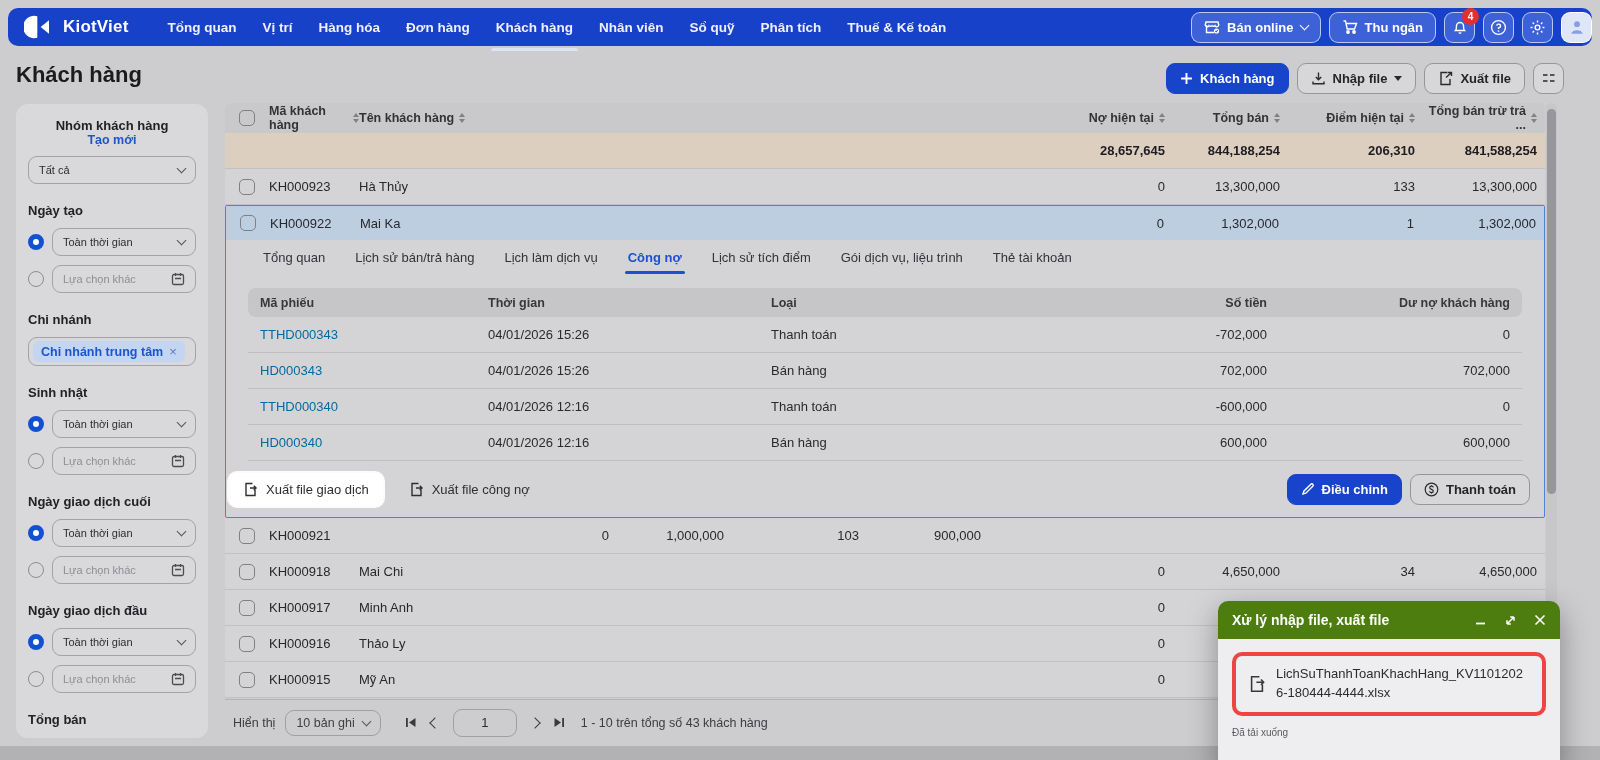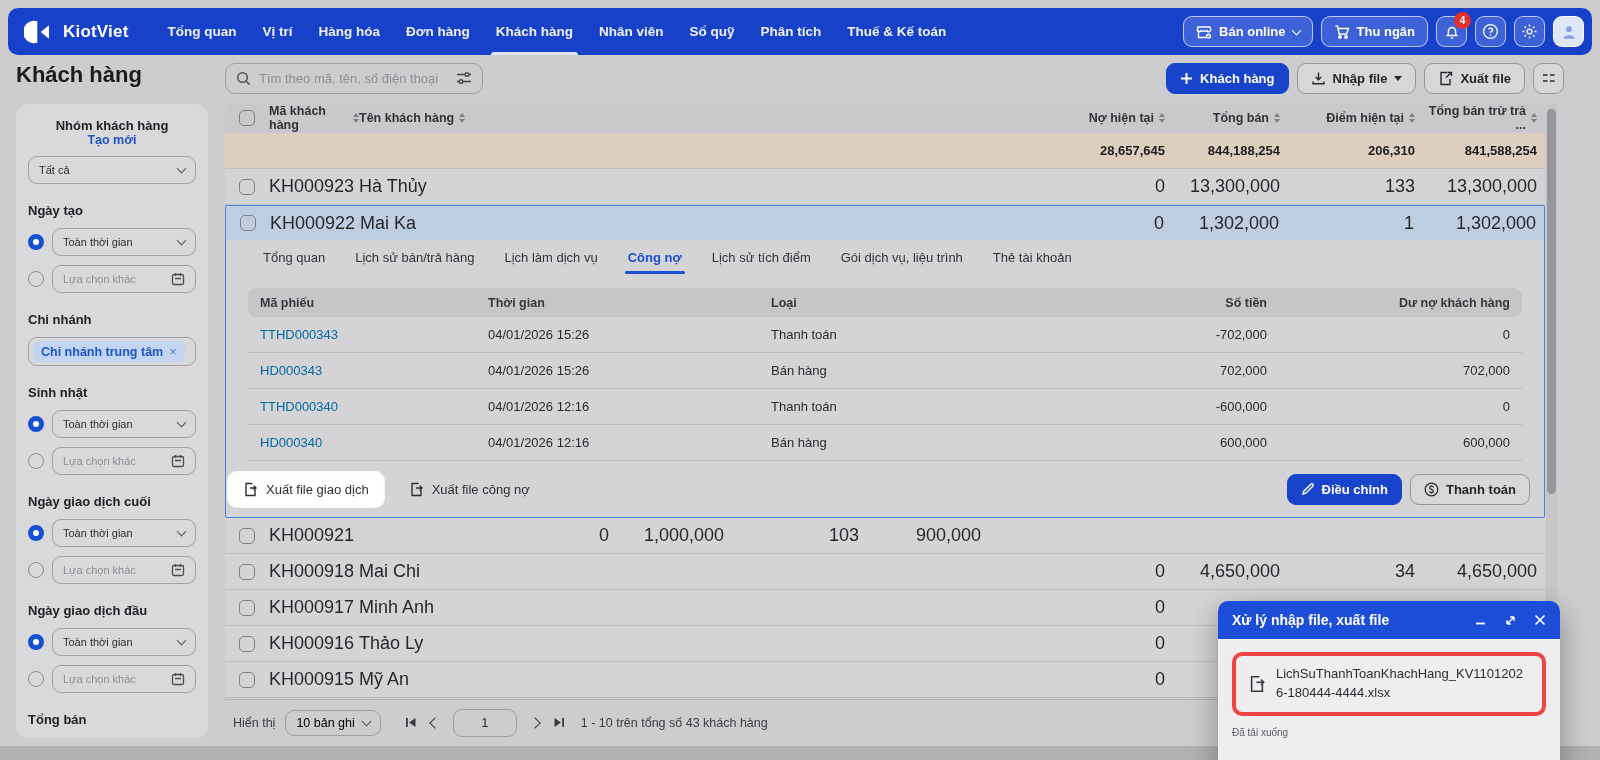--- a/index.html
+++ b/index.html
@@ -1,22 +1,22 @@
 <!DOCTYPE html>
 <html><head>
 <meta charset="utf-8">
 <style>
   * { margin:0; padding:0; box-sizing:border-box; }
   html,body { width:1600px; height:760px; }
   body { font-family:"Liberation Sans", sans-serif; background:#b6b6b8; overflow:hidden; }
   .app { position:relative; width:1600px; height:760px; background:#cdcdcf; overflow:hidden; }
 
   
-  .topbar { position:absolute; left:8px; top:8px; right:8px; height:47px; background:#1741c9;
-            border-radius:10px; display:flex; align-items:center; padding:0 8px 0 16px; z-index:20; }
+  .topbar { position:absolute; left:8px; top:8px; right:8px; height:38px; background:#1741c9;
+            border-radius:10px; display:flex; align-items:center; padding:0 0 0 16px; z-index:20; }
   .logo { display:flex; align-items:center; gap:9px; margin-right:26px; }
   .brand { color:#fff; font-size:17px; font-weight:bold; letter-spacing:.2px; }
   .nav { display:flex; height:47px; align-items:center; }
   .nav-item { position:relative; height:47px; display:flex; align-items:center; padding:0 13px;
               color:#eef1fb; font-size:13.5px; font-weight:bold; cursor:pointer; white-space:nowrap; }
   .nav-item.active::after { content:""; position:absolute; left:8px; right:8px; bottom:0; height:3px;
               background:#dfe4f3; border-radius:3px 3px 0 0; }
   .tb-right { margin-left:auto; display:flex; align-items:center; gap:8px; }
   .tb-btn { height:31px; border-radius:9px; background:#3d62d8; border:1px solid rgba(255,255,255,.65);
             color:#fff; display:flex; align-items:center; gap:7px; padding:0 12px; font-size:13px;
@@ -67,21 +67,21 @@
          font-size:13px; font-weight:bold; cursor:pointer; white-space:nowrap; }
   .btn-primary { background:#1843cb; color:#fff; border:1px solid #1843cb; }
   .btn-secondary { background:#d7d7d9; color:#252528; border:1px solid #96969a; }
   .btn-square { width:31px; padding:0; justify-content:center; }
 
   
   .table { position:absolute; left:225px; top:103px; width:1320px; }
   .thead { display:flex; align-items:center; height:30px; background:#c9c9cb; border-radius:6px 6px 0 0;
            font-size:12.5px; font-weight:bold; color:#333337; }
   .trow { display:flex; align-items:center; height:36px; background:#d4d4d6; border-bottom:1px solid #c1c1c3;
-          font-size:18px; color:#28282c; }
+          font-size:13px; color:#28282c; }
   .trow-summary { background:#ddcfc0; font-weight:bold; color:#1d1d21; font-size:13px; }
   .c-check { width:44px; display:flex; justify-content:center; }
   .c-code { width:90px; }
   .c-name { flex:1; }
   .c-debt { width:250px; text-align:right; }
   .c-total { width:115px; text-align:right; }
   .c-points { width:135px; text-align:right; }
   .c-net { width:130px; text-align:right; padding-right:8px; }
   .checkbox { width:16px; height:16px; border:1.5px solid #7f7f84; border-radius:5px; background:transparent; cursor:pointer; }
   .sort { display:inline-flex; flex-direction:column; gap:2px; margin-left:5px; vertical-align:middle; }
@@ -114,41 +114,41 @@
   .spotlight { background:#ffffff; border-radius:8px; padding:9px 14px; margin-left:3px;
                box-shadow:0 0 0 2px rgba(255,255,255,.9); }
   .text-btn { display:flex; align-items:center; gap:8px; font-size:13px; color:#2e2e33; cursor:pointer; white-space:nowrap; }
   .text-btn-2 { margin-left:26px; }
   .detail-footer .right { margin-left:auto; display:flex; gap:8px; }
 
   
   .pagination { position:absolute; left:225px; top:699px; width:1320px; height:46px; border-top:1px solid #b3b3b5;
                 display:flex; align-items:center; gap:10px; font-size:12.5px; color:#3c3c41; padding-left:8px; }
   .pg-select { height:26px; border:1px solid #a0a0a4; border-radius:9px; display:flex; align-items:center;
-               gap:8px; padding:0 10px; font-size:12.5px; color:#000000; margin-right:14px; cursor:pointer; }
+               gap:8px; padding:0 10px; font-size:12.5px; color:#404040; margin-right:14px; cursor:pointer; }
   .pg-nav { display:flex; align-items:center; gap:14px; }
   .pg-ico { display:flex; align-items:center; cursor:pointer; color:#3a3a3e; }
   .pg-input { width:64px; height:28px; border:1px solid #a0a0a4; border-radius:9px; background:transparent;
               text-align:center; font-size:13px; color:#2c2c30; outline:none; font-family:"Liberation Sans",sans-serif; }
   .pg-chev { width:8px; height:8px; border-right:1.8px solid #3a3a3e; border-bottom:1.8px solid #3a3a3e; }
   .pg-chev.prev { transform:rotate(135deg); }
   .pg-chev.next { transform:rotate(-45deg); }
   .pg-summary { margin-left:6px; }
 
   
   .scrollbar { position:absolute; right:43px; top:103px; width:11px; height:642px; background:#c7c7c9; border-radius:6px; }
   .scroll-thumb { position:absolute; left:1px; right:1px; top:6px; height:385px; background:#96969b; border-radius:5px; cursor:grab; }
 
   
   .bottom-strip { position:absolute; left:0; right:0; bottom:0; height:14px; background:#b2b2b4; z-index:5; }
 
   
   .modal { position:absolute; left:1218px; top:601px; width:342px; height:170px; z-index:30;
            box-shadow:0 10px 30px rgba(0,0,0,.35); border-radius:10px 10px 0 0; }
-  .modal-header { height:38px; background:#1d4ed8; border-radius:10px 10px 0 0; display:flex; align-items:center;
+  .modal-header { height:38px; background:#4d7c0f; border-radius:10px 10px 0 0; display:flex; align-items:center;
                   padding:0 14px; color:#fff; }
   .modal-title { font-size:14px; font-weight:bold; }
   .modal-icons { margin-left:auto; display:flex; align-items:center; gap:17px; }
   .m-ico { color:#fff; cursor:pointer; display:flex; align-items:center; }
   .modal-body { background:#eeeef0; padding:13px 14px; height:132px; }
   .file-card { border:4px solid #ef4444; border-radius:10px; padding:9px 12px; display:flex; align-items:center;
                gap:10px; cursor:pointer; }
   .file-name { font-size:13px; color:#2c2c30; line-height:1.45; word-break:break-all; }
   .modal-status { margin-top:11px; font-size:10px; color:#5b5b60; }
 
@@ -333,32 +333,20 @@
     </div>
 
     <div class="sb-section">
       <span class="sb-label">Tổng bán</span>
       <div class="sb-sub">Số tiền</div>
       
     </div>
   </aside>
 
   <div class="toolbar">
-    <div class="search">
-      <svg width="15" height="15" viewBox="0 0 15 15" fill="none" stroke="#55555a" stroke-width="1.5">
-        <circle cx="6.5" cy="6.5" r="4.8"></circle>
-          <path d="M10.2 10.2 L13.6 13.6"></path>
-      </svg>
-      <input type="text" placeholder="Tìm theo mã, tên, số điện thoại" style="">
-      <svg width="16" height="14" viewBox="0 0 16 14" fill="none" stroke="#45454a" stroke-width="1.4">
-        <path d="M1 3.5 H15 M1 10.5 H15"></path>
-          <circle cx="11" cy="3.5" r="1.8" fill="#d0d0d2"></circle>
-          <circle cx="5" cy="10.5" r="1.8" fill="#d0d0d2"></circle>
-      </svg>
-    </div>
     <div class="toolbar-right">
       <button class="btn btn-primary">
         <svg width="13" height="13" viewBox="0 0 12 12" stroke="#fff" stroke-width="1.8">
             <path d="M6 1 V11 M1 6 H11"></path>
           </svg>
         <span>Khách hàng</span>
       </button>
       <button class="btn btn-secondary">
         <svg width="15" height="15" viewBox="0 0 15 15" fill="none" stroke="#2a2a2e" stroke-width="1.4">
           <path d="M7.5 1.5 V8.5 M4.8 6 L7.5 8.8 L10.2 6"></path>

